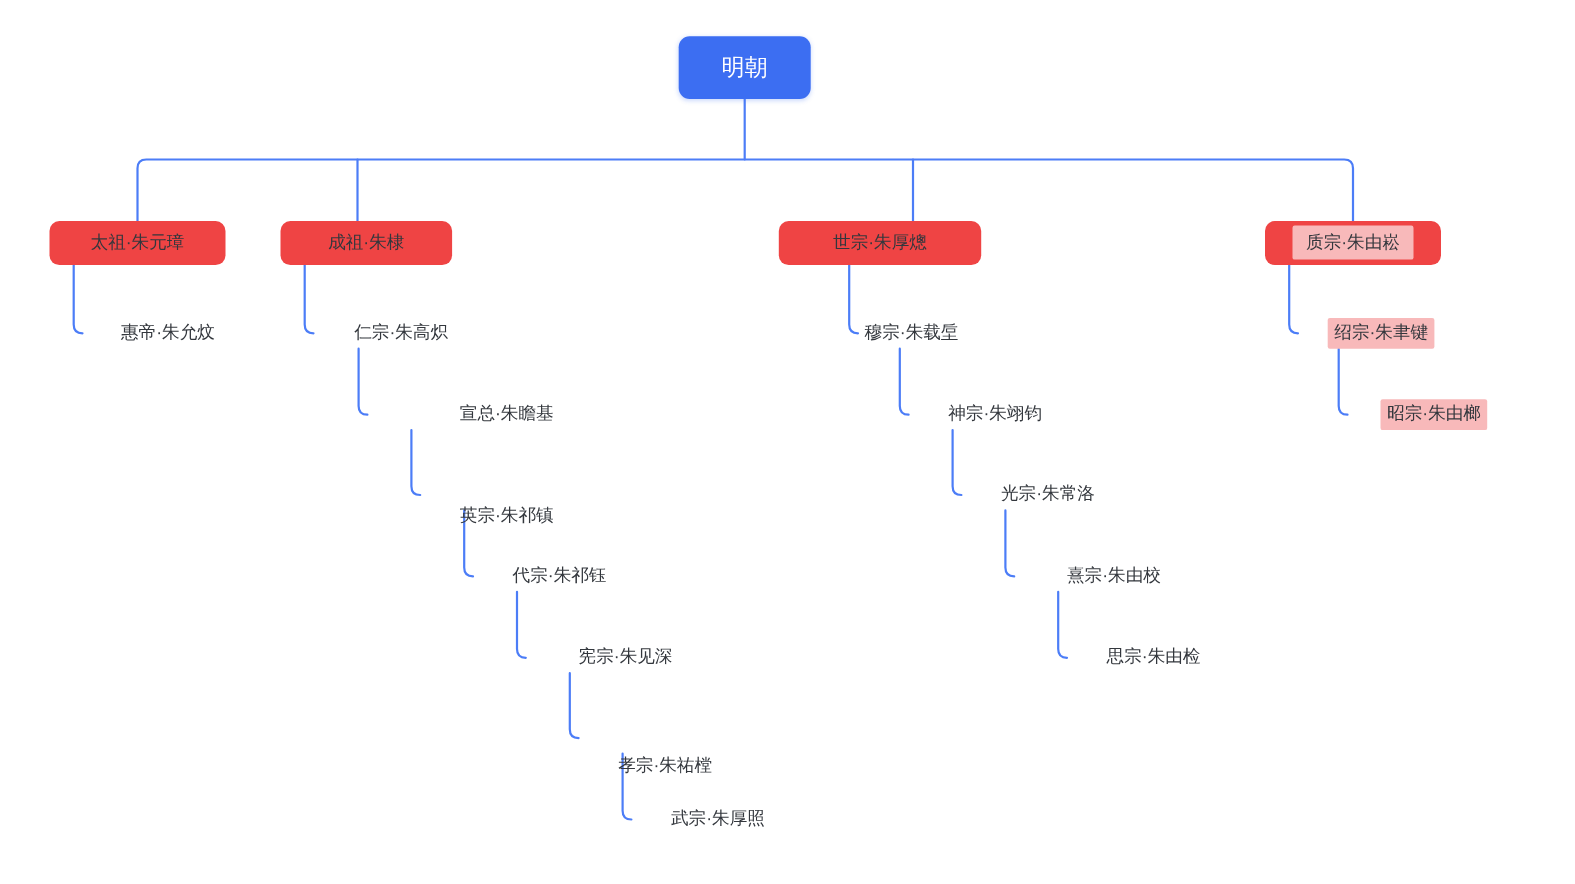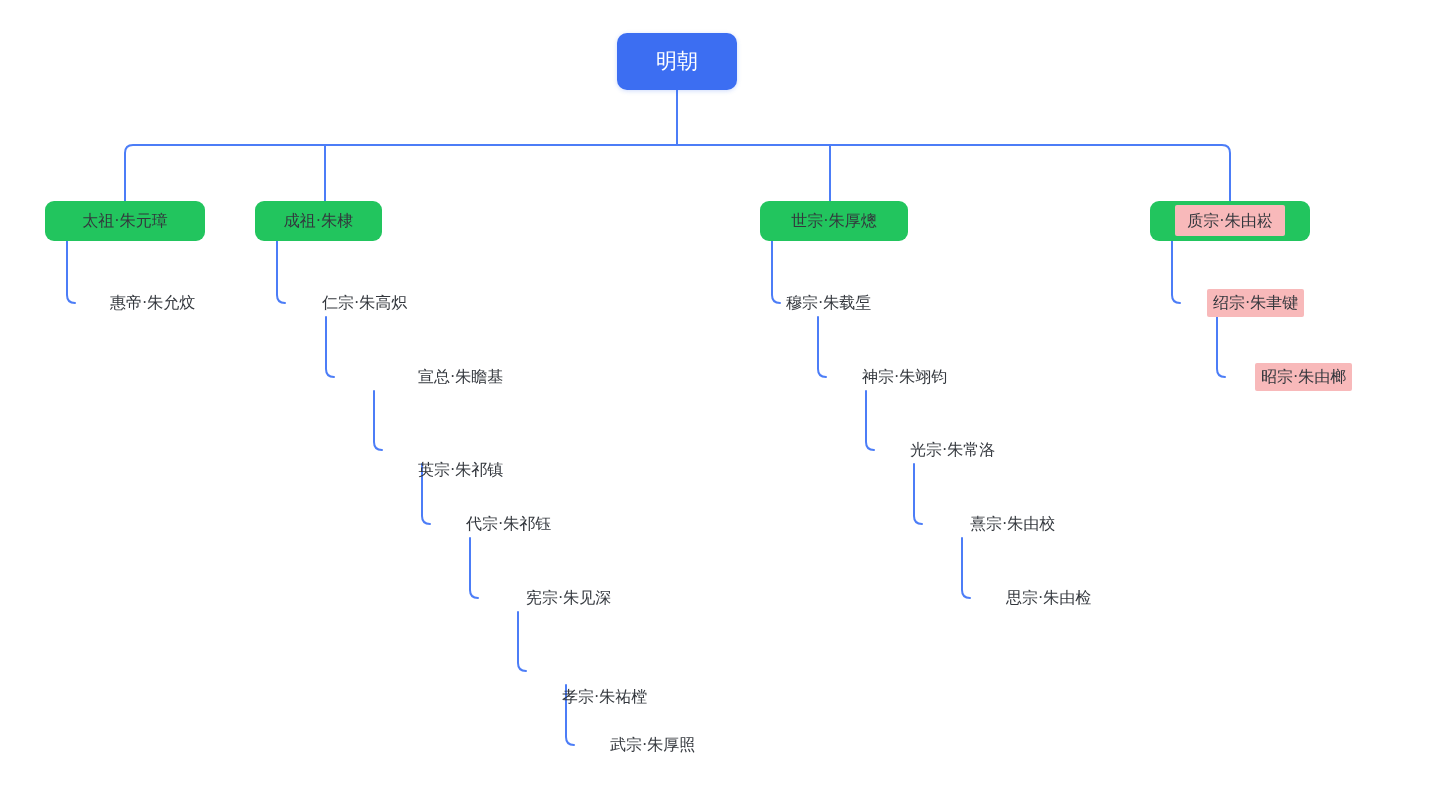--- a/index.html
+++ b/index.html
@@ -22,35 +22,34 @@
     width: 1432px;
     height: 804px;
     pointer-events: none;
   }
   .node {
     position: absolute;
     white-space: nowrap;
     color: #33373d;
     font-size: 16px;
     cursor: pointer;
-    font-family: Liberation Serif, serif;
   }
   .node-root {
     background: #3c6ef2;
     color: #ffffff;
     width: 120px;
     height: 57px;
     line-height: 57px;
     text-align: center;
     font-size: 21px;
     border-radius: 10px;
     box-shadow: 0 1px 4px rgba(60,110,242,0.25);
   }
   .node-box {
-    background: #22c55e;
+    background: #ef4444;
     height: 40px;
     line-height: 40px;
     text-align: center;
     border-radius: 9px;
   }
   .node-text {
     height: 28px;
     line-height: 28px;
   }
   .hl {
@@ -99,23 +98,23 @@
     <path d="M 962 538 L 962 590 Q 962 598 970 598 L 992"></path>
 
     <path d="M 1172 241 L 1172 295 Q 1172 303 1180 303 L 1193"></path>
     <path d="M 1217 317 L 1217 369 Q 1217 377 1225 377 L 1241"></path>
   </svg>
 
   <div class="node node-root" style="left:617px; top:33px;">明朝</div>
 
   <div class="node node-box" style="left:45px; top:201px; width:160px;">太祖·朱元璋</div>
 
-  <div class="node node-box" style="left:255px; top:201px; width:127px;">成祖·朱棣</div>
+  <div class="node node-box" style="left:255px; top:201px; width:156px;">成祖·朱棣</div>
 
-  <div class="node node-box" style="left:760px; top:201px; width:148px;">世宗·朱厚熜</div>
+  <div class="node node-box" style="left:708px; top:201px; width:184px;">世宗·朱厚熜</div>
 
   <div class="node node-box" style="left:1150px; top:201px; width:160px;">
     <span class="hl-inner">质宗·朱由崧</span>
   </div>
 
   <div class="node node-text" style="left:110px; top:289px;">惠帝·朱允炆</div>
 
   <div class="node node-text" style="left:322px; top:289px;">仁宗·朱高炽</div>
   <div class="node node-text" style="left:370px; top:363px;margin-left:48px;">宣总·朱瞻基</div>
   <div class="node node-text" style="left:418px; top:436px;margin-top:20px;">英宗·朱祁镇</div>

